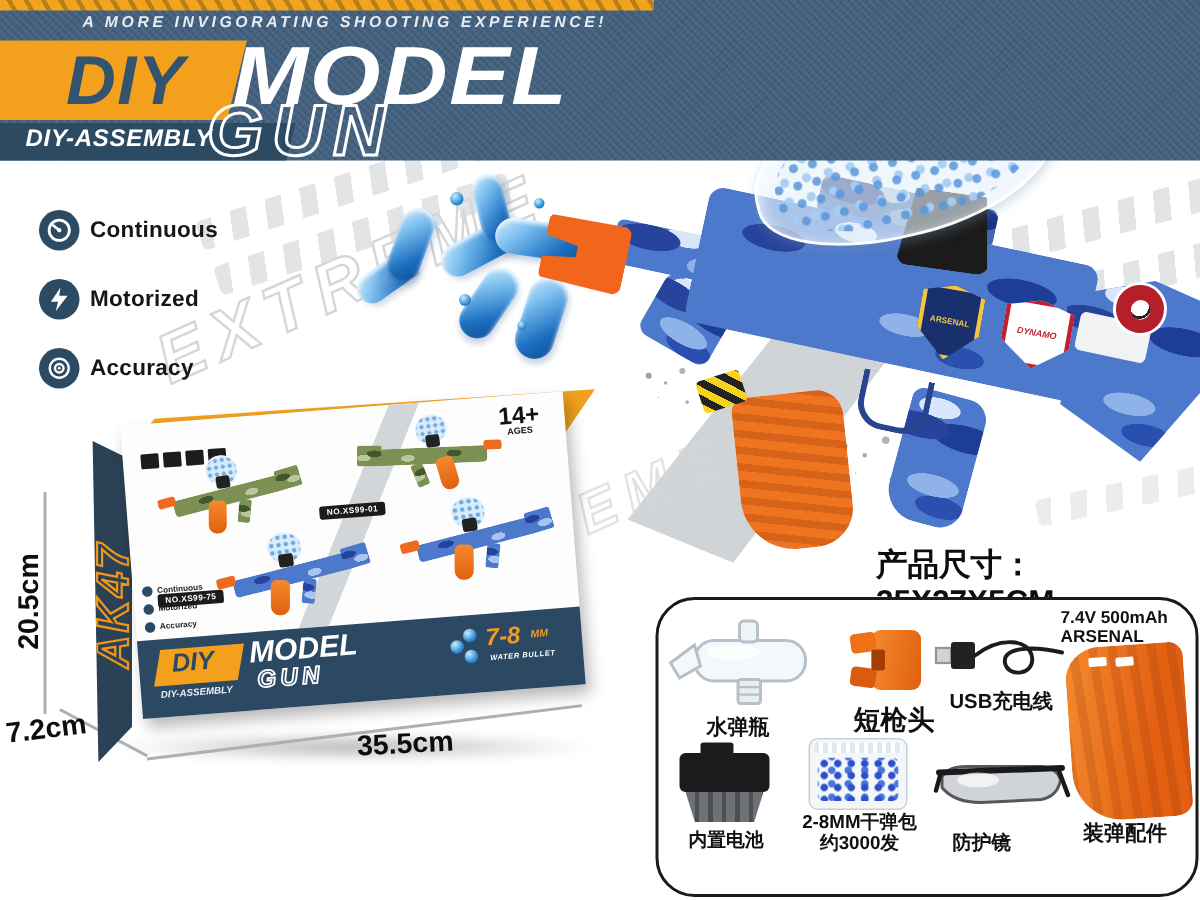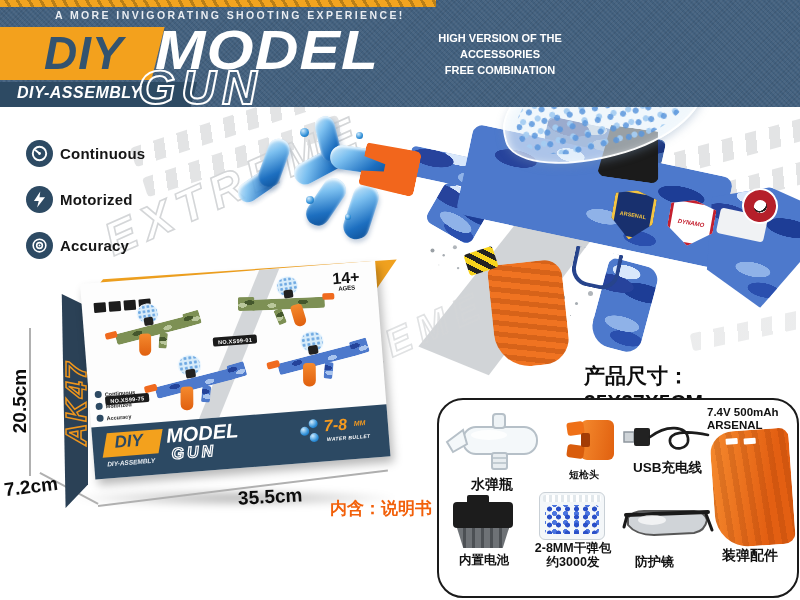--- a/index.html
+++ b/index.html
@@ -11,21 +11,21 @@
   .stroke-w-thin{color:transparent;-webkit-text-stroke:1.2px #fff;}
   .stroke-o{color:transparent;-webkit-text-stroke:1.5px #f0961c;}
   .stroke-g{color:transparent;-webkit-text-stroke:1.6px #d4d6d8;}
 
   
   .band{left:0;top:0;width:800px;height:107px;background-color:#42607e;
     background-image:repeating-linear-gradient(45deg,rgba(255,255,255,.05) 0 2px,transparent 2px 4px),
                      repeating-linear-gradient(-45deg,rgba(0,0,0,.07) 0 1px,transparent 1px 3px);z-index:5;}
   .hazard{left:0;top:0;width:436px;height:7px;
     background:repeating-linear-gradient(60deg,#f2a41f 0 7px,#b97f17 7px 10px);}
-  .tagline{left:55px;top:9px;font-size:10.5px;font-weight:700;
+  .tagline{left:55px;top:9px;font-size:10.5px;font-weight:700;font-style:italic;
     letter-spacing:2.4px;color:#e9edf2;white-space:nowrap;}
   .logo-orange{left:-14px;top:27px;width:172px;height:53px;background:#f3a11d;transform:skewX(-14deg);}
   .logo-diy{left:44px;top:26px;font-size:46px;color:#33536f;letter-spacing:1px;}
   .logo-model{left:155px;top:18px;font-size:55px;color:#fff;transform:scaleX(1.1);transform-origin:left top;letter-spacing:1px;}
   .logo-ribbon{left:-12px;top:82px;width:206px;height:25px;background:#2d4a63;transform:skewX(-14deg);}
   .logo-asm{left:17px;top:84px;font-size:16px;font-weight:800;font-style:italic;color:#fff;letter-spacing:.5px;}
   .logo-gun{left:138px;top:60px;font-size:48px;letter-spacing:6px;z-index:7;}
   .hdr-right{left:398px;top:30px;width:204px;text-align:center;color:#fff;font-weight:800;
     font-size:11px;line-height:16px;}
 
@@ -136,24 +136,20 @@
   <div class="abs spk" style="left:430px;top:248px;transform:scale(.8);"></div>
 
   <div class="abs band">
     <div class="abs hazard"></div>
     <div class="abs tagline">A MORE INVIGORATING SHOOTING EXPERIENCE!</div>
     <div class="abs logo-orange"></div>
     <div class="abs logo-diy it">DIY</div>
     <div class="abs logo-model it">MODEL</div>
     <div class="abs logo-ribbon"></div>
     <div class="abs logo-asm">DIY-ASSEMBLY</div>
-    <div class="abs hdr-right">
-      <div>HIGH VERSION OF THE ACCESSORIES</div>
-      <div>FREE COMBINATION</div>
-    </div>
   </div>
   <div class="abs logo-gun it stroke-w" style="z-index:7;">GUN</div>
 
   <div class="abs" style="left:26px;top:140px;display:flex;align-items:center;gap:7px;">
     <span class="feat-ic">
       <svg width="19" height="19" viewBox="0 0 24 24">
           <circle cx="12" cy="12" r="8.5" fill="none" stroke="#fff" stroke-width="2.4"></circle>
           <line x1="12" y1="12" x2="7" y2="8" stroke="#fff" stroke-width="2.4" stroke-linecap="round"></line>
           <circle cx="12" cy="12" r="1.8" fill="#fff"></circle>
         </svg>
@@ -311,21 +307,20 @@
       </div>
     </div>
   </div>
 
   <div class="abs dimline" style="left:29px;top:328px;width:1.5px;height:148px;"></div>
   <div class="abs dimline" style="left:40px;top:472px;width:66px;height:1.5px;transform:rotate(28deg);transform-origin:left center;"></div>
   <div class="abs dimline" style="left:98px;top:505px;width:292px;height:1.5px;transform:rotate(-7deg);transform-origin:left center;"></div>
   <div class="abs dimtxt" style="left:-20px;top:390px;width:80px;text-align:center;transform:rotate(-90deg);">20.5cm</div>
   <div class="abs dimtxt" style="left:4px;top:476px;transform:rotate(-7deg);">7.2cm</div>
   <div class="abs dimtxt" style="left:238px;top:486px;transform:rotate(-3deg);">35.5cm</div>
-  <div class="abs" style="left:330px;top:497px;font-size:17px;font-weight:900;color:#f2600a;">内含：说明书</div>
 
   <div class="abs" style="left:584px;top:362px;font-size:21px;font-weight:900;color:#0d0d0d;">产品尺寸：35X27X5CM</div>
 
   <div class="abs panel">
     <div class="abs" style="left:268px;top:6px;font-size:11.5px;font-weight:800;line-height:13px;color:#111;">
       <div>7.4V 500mAh</div>
       <div>ARSENAL</div>
     </div>
 
     <svg class="abs" style="left:4px;top:10px;" width="110" height="66" viewBox="0 0 110 66">
@@ -338,21 +333,21 @@
       <ellipse cx="46" cy="25" rx="18" ry="5" fill="#fff" opacity=".8"></ellipse>
     </svg>
     <div class="acc-lb" style="left:32px;top:76px;font-size:14px;">水弹瓶</div>
 
     <div class="muzzpiece" style="left:128px;top:20px;width:47px;height:40px;">
       <div class="abs" style="left:14px;top:0;width:33px;height:40px;background:linear-gradient(100deg,#f58a2e,#e0600f);border-radius:6px;"></div>
       <div class="abs" style="left:0;top:2px;width:17px;height:13px;background:#ef7017;border-radius:3px;transform:rotate(-8deg);"></div>
       <div class="abs" style="left:0;top:25px;width:17px;height:13px;background:#d95c0c;border-radius:3px;transform:rotate(8deg);"></div>
       <div class="abs" style="left:14px;top:13px;width:9px;height:14px;background:#a33c05;border-radius:2px;"></div>
     </div>
-    <div class="acc-lb" style="left:130px;top:68px;font-size:10px;">短枪头</div>
+    <div class="acc-lb" style="left:130px;top:68px;font-size:18px;">短枪头</div>
 
     <svg class="abs" style="left:183px;top:20px;" width="90" height="38" viewBox="0 0 90 38">
       <rect x="2" y="12" width="10" height="10" fill="#cfd4d8" stroke="#8f979e" stroke-width="1.5"></rect>
       <rect x="12" y="8" width="16" height="18" rx="2" fill="#222"></rect>
       <path d="M28,17 C45,4 64,6 66,18 C68,30 50,32 48,22 C46,12 64,10 86,15" fill="none" stroke="#1c1c1c" stroke-width="2.6" stroke-linecap="round"></path>
     </svg>
     <div class="acc-lb" style="left:194px;top:59px;font-size:13.5px;">USB充电线</div>
 
     <div class="abs batmag" style="left:274px;top:30px;width:79px;height:116px;"></div>
     <div class="acc-lb" style="left:283px;top:147px;font-size:14px;">装弹配件</div>

